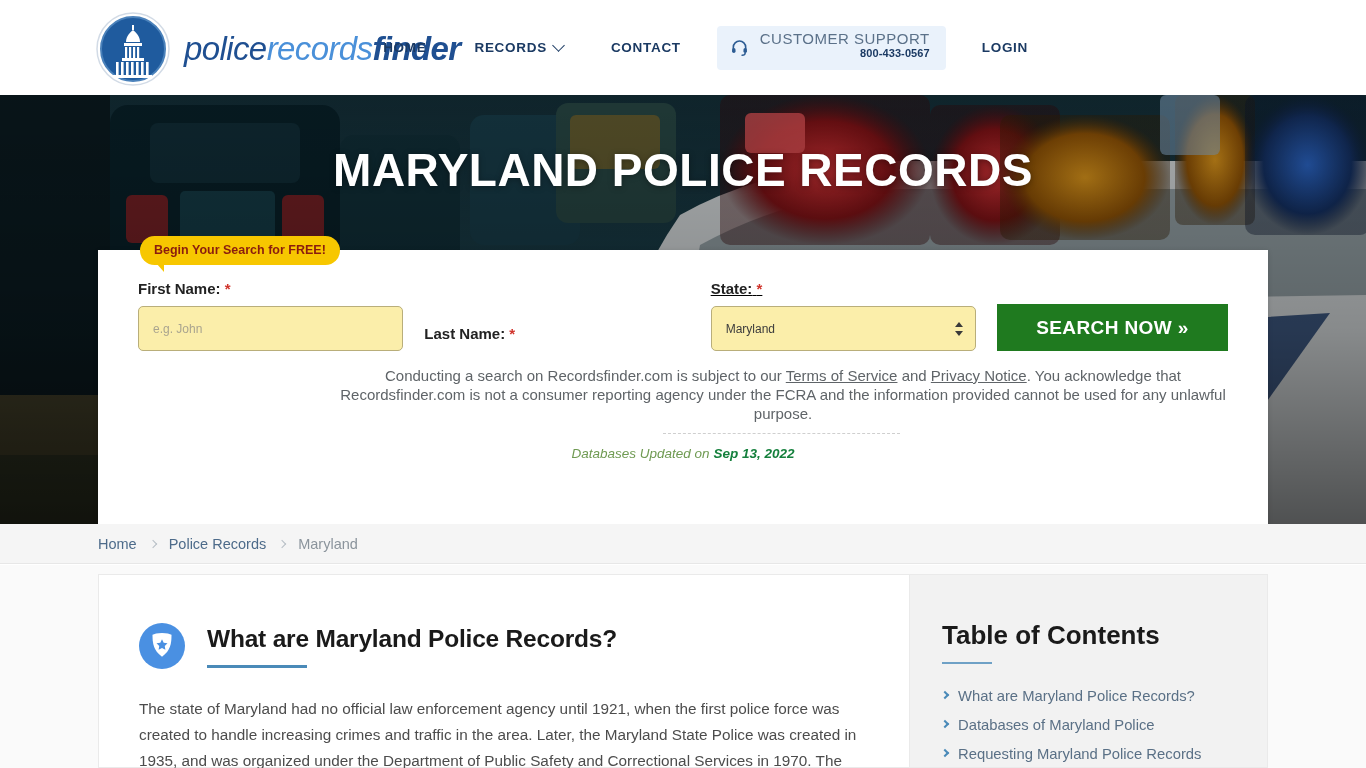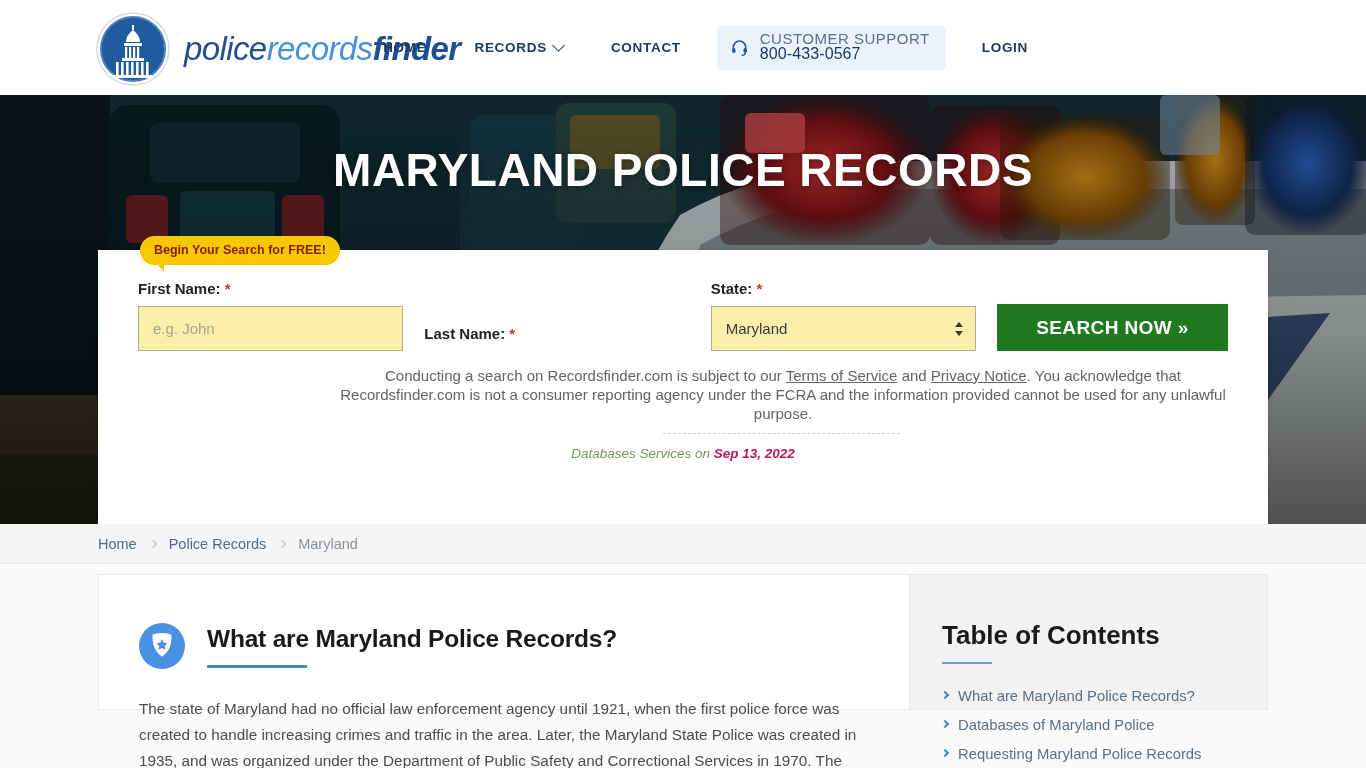--- a/index.html
+++ b/index.html
@@ -51,22 +51,22 @@
     padding: 7px 16px 8px 13px; margin: 0 12px;
     display: flex; align-items: center; gap: 11px;
     cursor: pointer;
   }
   .headset-icon { width: 19px; height: 19px; flex: none; }
   .support-label {
     font-size: 15px; color: #5b7189; letter-spacing: 0.5px;
     line-height: 12px; display: block;
   }
   .support-phone {
-    font-size: 16px; font-weight: normal; color: #1b3a63;
-    letter-spacing: 0.1px; line-height: 17px; display: block;
+    font-size: 11px; font-weight: bold; color: #1b3a63;
+    letter-spacing: 0.1px; line-height: 17px; display: block; text-align: right;
   }
 
   
   .hero {
     position: absolute; left: 0; top: 95px;
     width: 1366px; height: 429px;
     overflow: hidden;
   }
   .hero-photo { position: absolute; inset: 0; width: 100%; height: 100%; }
   .hero-title {
@@ -98,32 +98,32 @@
     border-top: 9px solid #f7c700;
   }
   .form-row {
     position: absolute; left: 40px; top: 30px;
     width: 1090px;
     display: flex; align-items: flex-end; gap: 21px;
   }
   .field { display: flex; flex-direction: column; }
   .field.fn { width: 277px; }
   .field.ln { width: 277px; }
-  .field.st { width: 277px; }
+  .field.st { width: 277px; text-decoration: underline; }
   .field-label {
     font-size: 15px; font-weight: bold; color: #222;
     margin-bottom: 9px;
   }
   .req { color: #d0342c; }
   .text-input, .state-select {
     height: 45px; width: 100%;
     background: #fbeeaa; border: 1px solid #b9ae7a;
-    border-radius: 0; padding: 0 14px;
+    border-radius: 5px; padding: 0 14px;
     font-family: "Liberation Sans", sans-serif;
-    font-size: 15px; color: #3c3c3c; outline: none;
+    font-size: 12px; color: #3c3c3c; outline: none;
   }
   .text-input::placeholder { color: #a9a48f; }
   .select-wrap { position: relative; width: 100%; }
   .state-select {
     appearance: none; -webkit-appearance: none;
     padding-right: 34px; cursor: pointer;
   }
   .spin {
     position: absolute; right: 13px; top: 50%;
     transform: translateY(-50%);
@@ -152,21 +152,21 @@
   .disclaimer a { color: #5f6468; text-decoration: underline; cursor: pointer; }
   .dot-div {
     position: absolute; left: 565px; top: 183px;
     width: 237px; border-top: 1px dashed #cfcfcf;
   }
   .db-updated {
     position: absolute; left: 0; top: 196px; width: 1170px;
     text-align: center; font-size: 13.5px; font-style: italic;
     color: #6f9a52;
   }
-  .db-updated b { color: #be185d; font-style: italic; }
+  .db-updated b { color: #15803d; font-style: italic; }
 
   
   .crumb-bar {
     position: absolute; left: 0; top: 524px;
     width: 1366px; height: 40px;
     background: #f5f5f5; border-bottom: 1px solid #e7e7e7;
     display: flex; align-items: center;
   }
   .crumbs {
     margin-left: 98px; display: flex; align-items: center; gap: 13px;
@@ -182,21 +182,21 @@
   }
 
   
   .page-body {
     position: absolute; left: 0; top: 565px;
     width: 1366px; height: 203px;
     background: #fafafa;
   }
   .content-card {
     position: absolute; left: 98px; top: 9px;
-    width: 1170px; height: 136px;
+    width: 1170px; height: 194px;
     background: #ffffff;
     border: 1px solid #eaeaea;
     display: flex;
   }
   .main-col { width: 810px; padding: 48px 50px 0 40px; }
   .h2-row { display: flex; align-items: center; gap: 22px; }
   .badge-icon { width: 46px; height: 46px; flex: none; }
   .h2-block { position: relative; }
   .h2-title {
     font-size: 24.5px; font-weight: bold; color: #1a1a1a;
@@ -408,21 +408,21 @@
     <button class="search-btn">SEARCH NOW »</button>
   </div>
 
   <div class="disclaimer">
     <span>Conducting a search on Recordsfinder.com is subject to our </span><a>Terms of Service</a><span> and </span><a>Privacy Notice</a><span>. You acknowledge that Recordsfinder.com is not a consumer reporting agency under the FCRA and the information provided cannot be used for any unlawful purpose.</span>
   </div>
 
   <div class="dot-div"></div>
 
   <div class="db-updated">
-    <span>Databases Services on </span><b>Sep 13, 2022</b>
+    <span>Databases Updated on </span><b>Sep 13, 2022</b>
   </div>
 </div>
 
 <div class="crumb-bar">
   <div class="crumbs">
     <a class="crumb">Home</a>
     <span class="crumb-sep"></span>
     <a class="crumb">Police Records</a>
     <span class="crumb-sep"></span>
     <span class="crumb current">Maryland</span>

